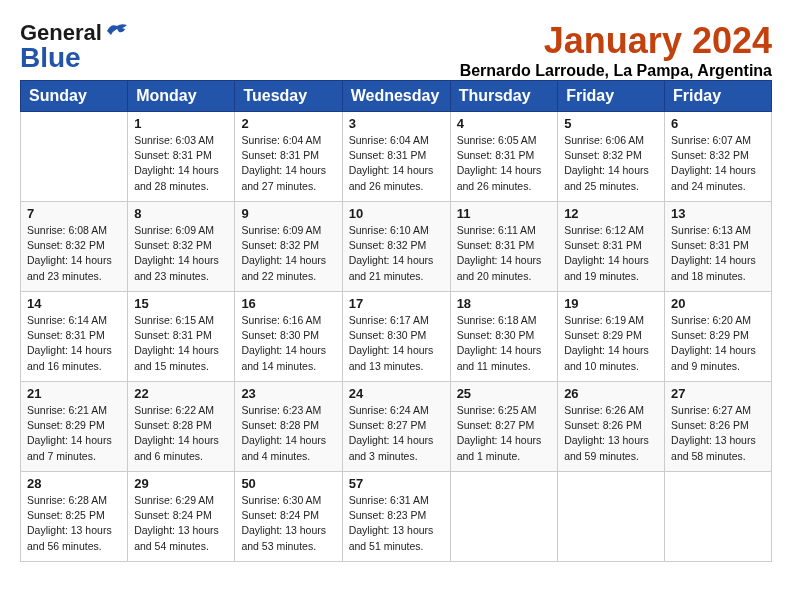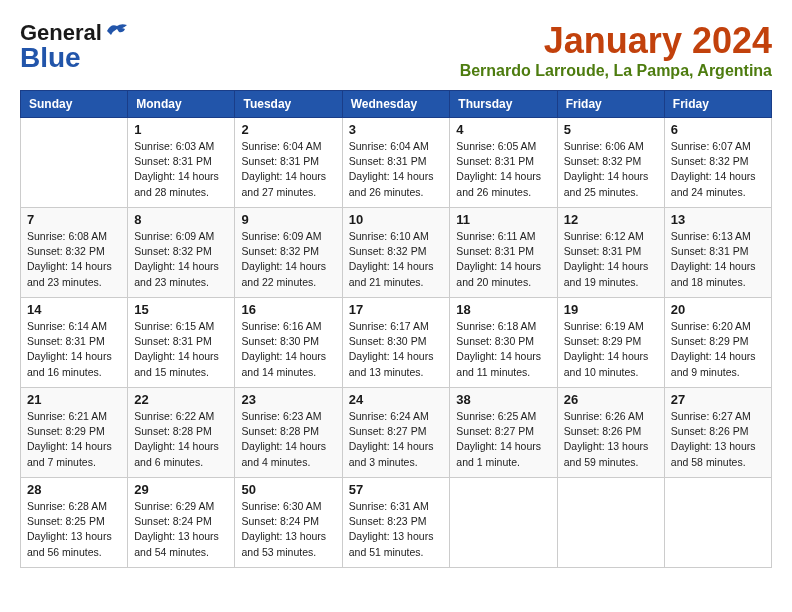--- a/index.html
+++ b/index.html
@@ -7,51 +7,50 @@
       font-family: Arial, sans-serif;
       background: #fff;
       width: 792px;
       min-height: 612px;
       padding: 20px;
     }
     .header {
       display: flex;
       justify-content: space-between;
       align-items: flex-start;
-      margin-bottom: 10px;
     }
     .logo {
       display: flex;
       flex-direction: column;
       align-items: flex-start;
     }
     .title-area {
       text-align: right;
     }
     .month-title {
       font-size: 36px;
       font-weight: bold;
       color: #c2410c;
     }
     .location {
       font-size: 16px;
       font-weight: bold;
-      color: #4d7c0f;
+      color: #000000;
     }
     table {
       width: 100%;
       border-collapse: collapse;
       font-size: 11px;
     }
     thead th {
       background-color: #2255aa;
       color: #fff;
       text-align: left;
       padding: 6px 8px;
-      font-size: 12px;
+      font-size: 16px;
       font-weight: bold;
       border: 1px solid #1a3d88;
     }
     tbody td {
       border: 1px solid #ccc;
       vertical-align: top;
       padding: 4px 6px;
       height: 90px;
       width: 108px;
     }
@@ -208,21 +207,21 @@
         </td>
         <td>
           <span class="day-number">23</span>
           <div class="day-info">Sunrise: 6:23 AM<br>Sunset: 8:28 PM<br>Daylight: 14 hours <br>and 4 minutes.</div>
         </td>
         <td>
           <span class="day-number">24</span>
           <div class="day-info">Sunrise: 6:24 AM<br>Sunset: 8:27 PM<br>Daylight: 14 hours <br>and 3 minutes.</div>
         </td>
         <td>
-          <span class="day-number">38</span>
+          <span class="day-number">25</span>
           <div class="day-info">Sunrise: 6:25 AM<br>Sunset: 8:27 PM<br>Daylight: 14 hours <br>and 1 minute.</div>
         </td>
         <td>
           <span class="day-number">26</span>
           <div class="day-info">Sunrise: 6:26 AM<br>Sunset: 8:26 PM<br>Daylight: 13 hours <br>and 59 minutes.</div>
         </td>
         <td>
           <span class="day-number">27</span>
           <div class="day-info">Sunrise: 6:27 AM<br>Sunset: 8:26 PM<br>Daylight: 13 hours <br>and 58 minutes.</div>
         </td>

